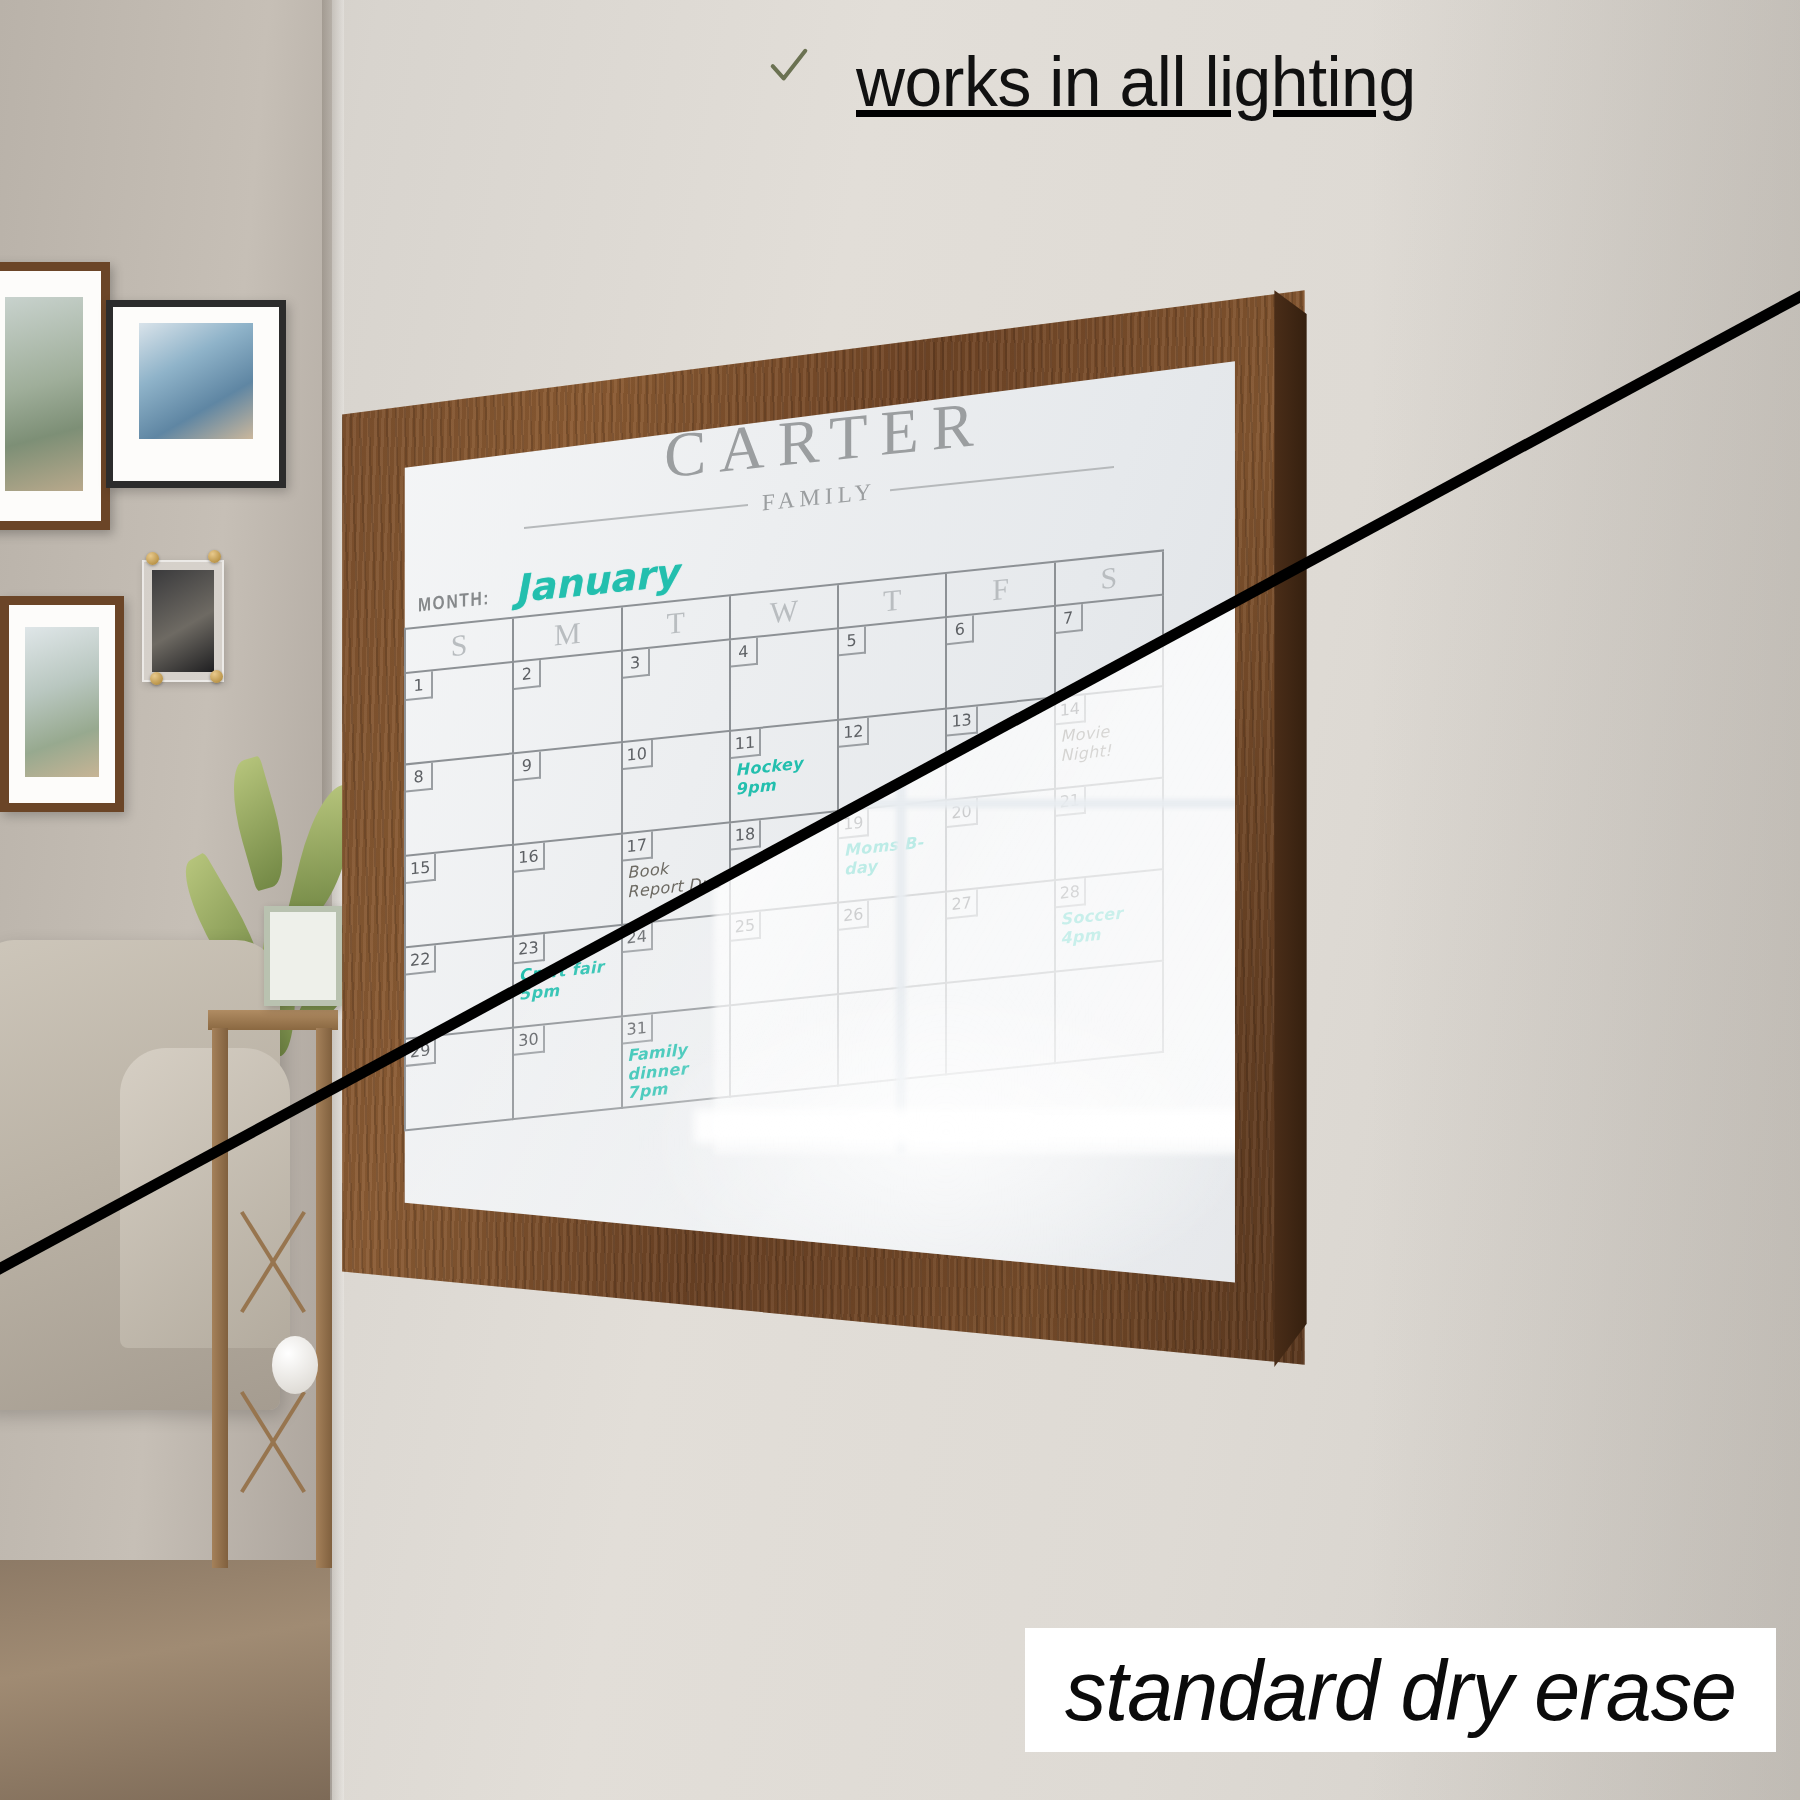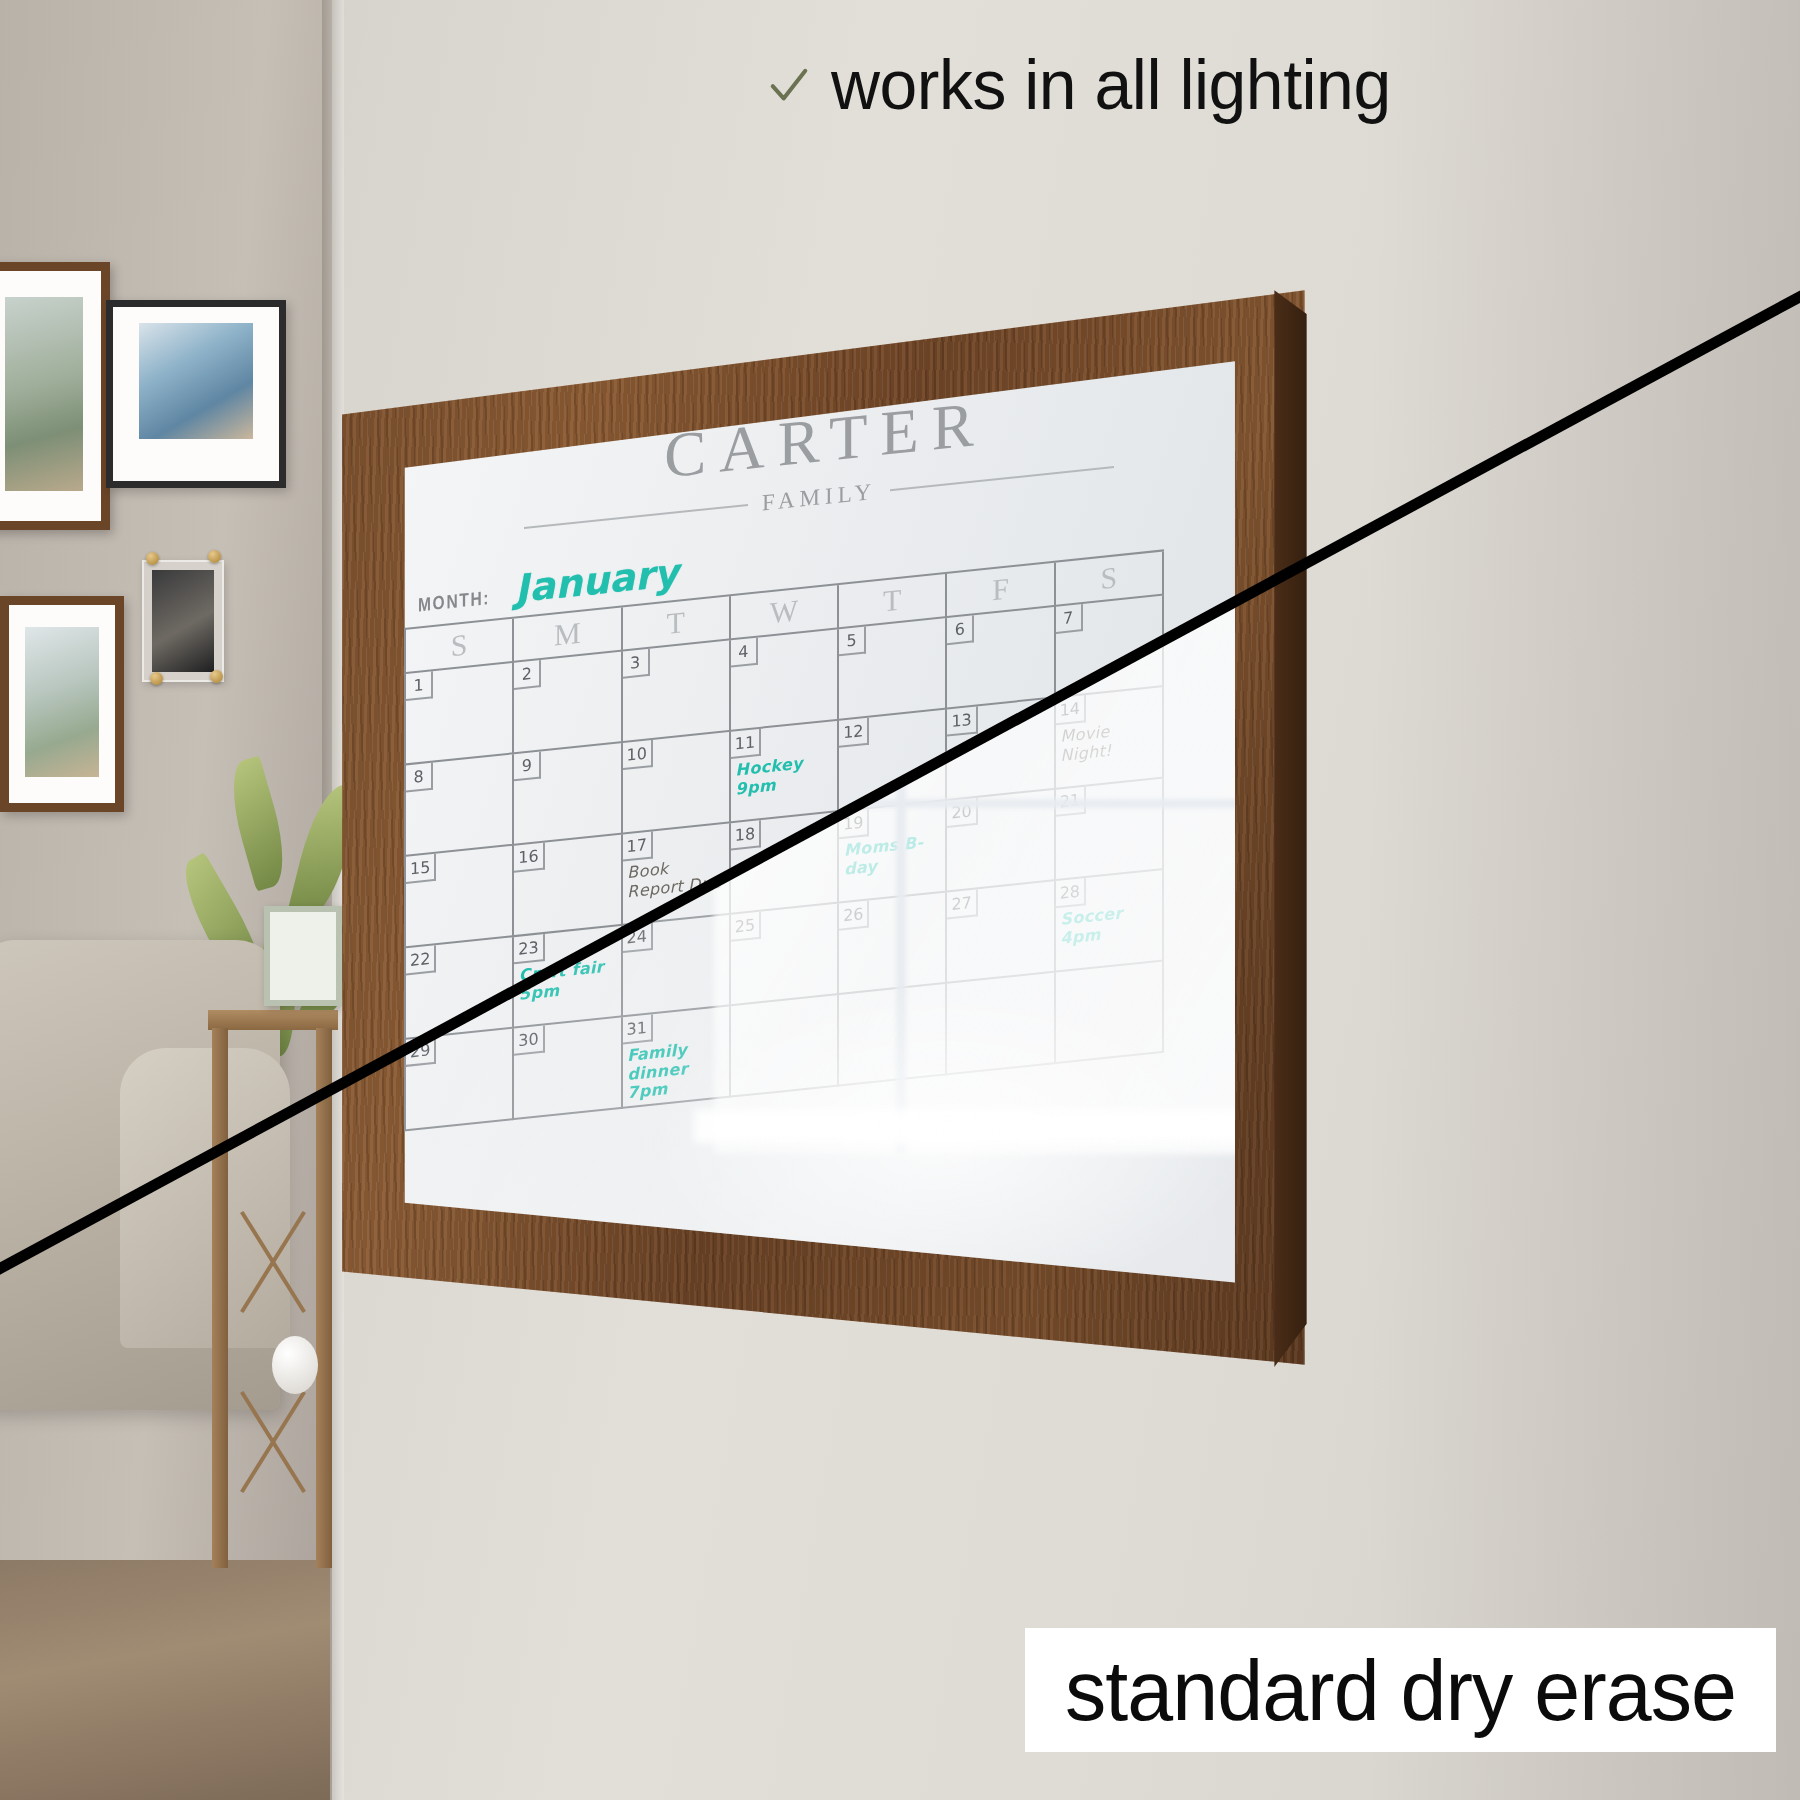--- a/index.html
+++ b/index.html
@@ -211,25 +211,25 @@
     position: absolute; background: #fff; display: flex; align-items: center;
     padding: 0 26px;
   }
   .label-text {
     font-family: "Liberation Sans Narrow", "Liberation Sans", sans-serif;
     color: #0b0b0b; white-space: nowrap;
   }
   #label-nonglare { left: 28px; top: 98px; height: 122px; }
   #label-nonglare .label-text { font-size: 84px; letter-spacing: -1px; transform: scaleX(.96); }
 
-  #label-dryerase { right: 24px; bottom: 48px; height: 124px; }
+  #label-dryerase { right: 24px; bottom: 48px; height: 124px; font-style: italic; }
   #label-dryerase .label-text { font-size: 86px; letter-spacing: -1px; transform: scaleX(.96); }
 
   .feature-list { position: absolute; left: 766px; top: 42px; }
-  .feature-item { display: flex; align-items: center; gap: 19px; height: 86px; }
+  .feature-item { display: flex; gap: 44px; height: 86px; text-decoration: underline; }
   .check { width: 46px; height: 46px; flex: none; }
   .feature-label {
     font-family: "Liberation Sans Narrow", "Liberation Sans", sans-serif;
     font-size: 70px; color: #111; letter-spacing: -.5px; white-space: nowrap;
     transform: scaleX(.97); transform-origin: left center;
   }
 </style>
 </head>
 <body>
 

